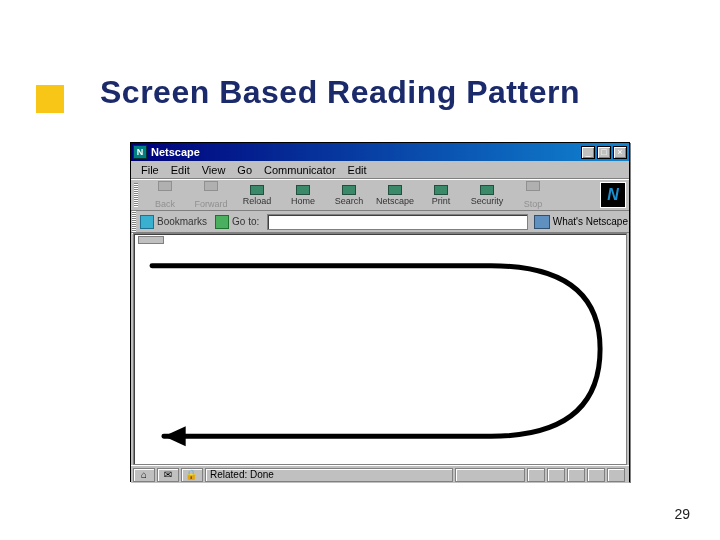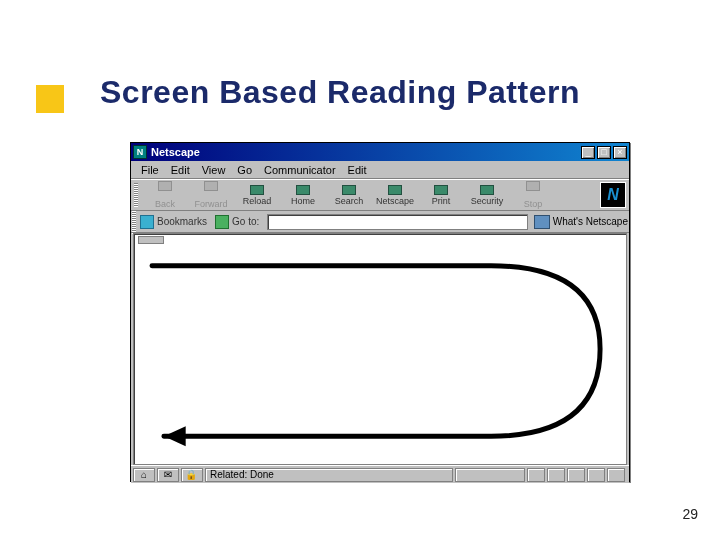--- a/index.html
+++ b/index.html
@@ -184,21 +184,21 @@
 
   
   .arrow-path {
     position:absolute; left:0; top:0;
     width:100%; height:100%;
     pointer-events:none;
   }
 
   .page-num{
     position:absolute;
-    right:22px; bottom:18px;
+    right:30px; bottom:18px;
     font-size:14px;
     color:#222;
     font-family:"Arial",sans-serif;
   }
 </style>
 </head>
 <body>
 
 <div class="title-block">
   <div class="bullet-sq"></div>

